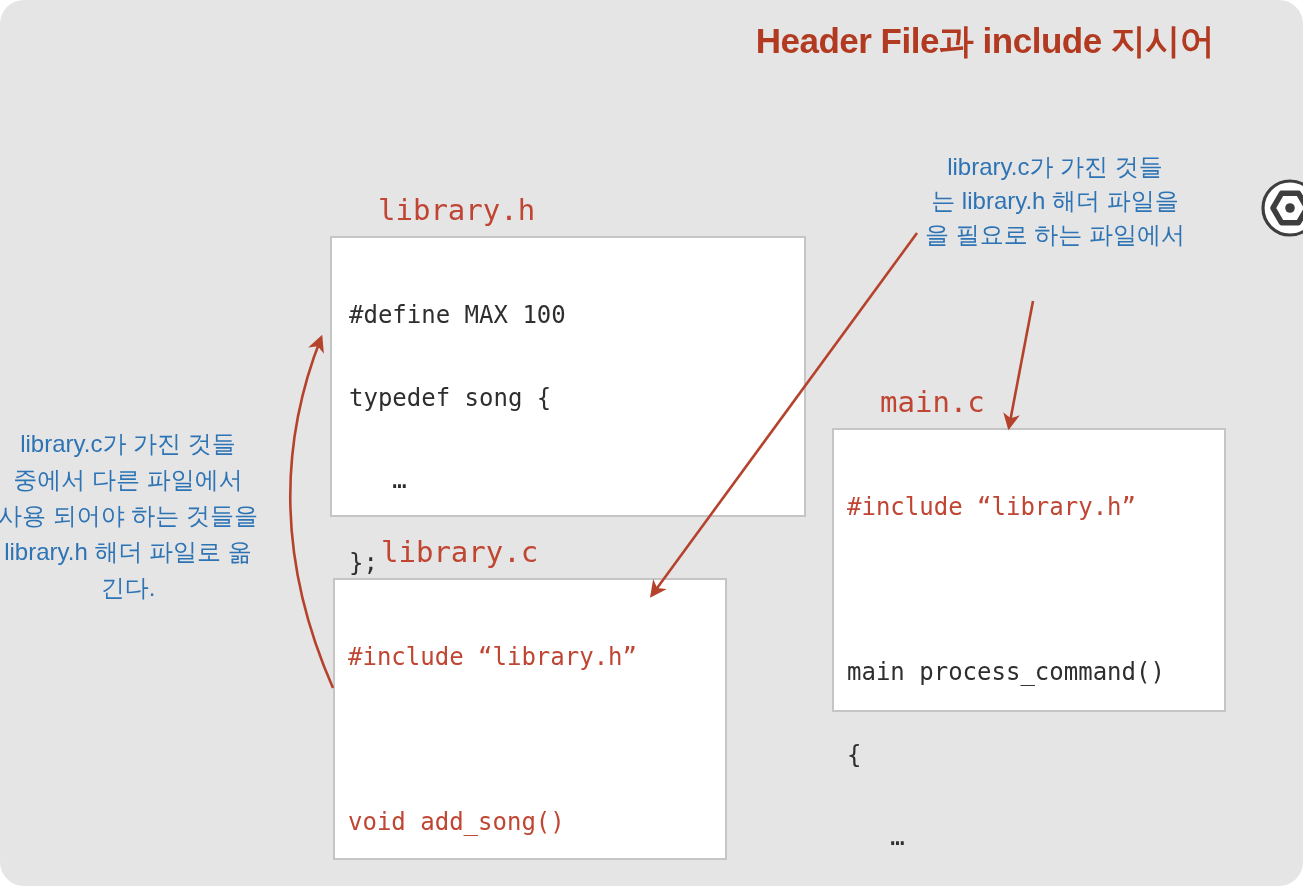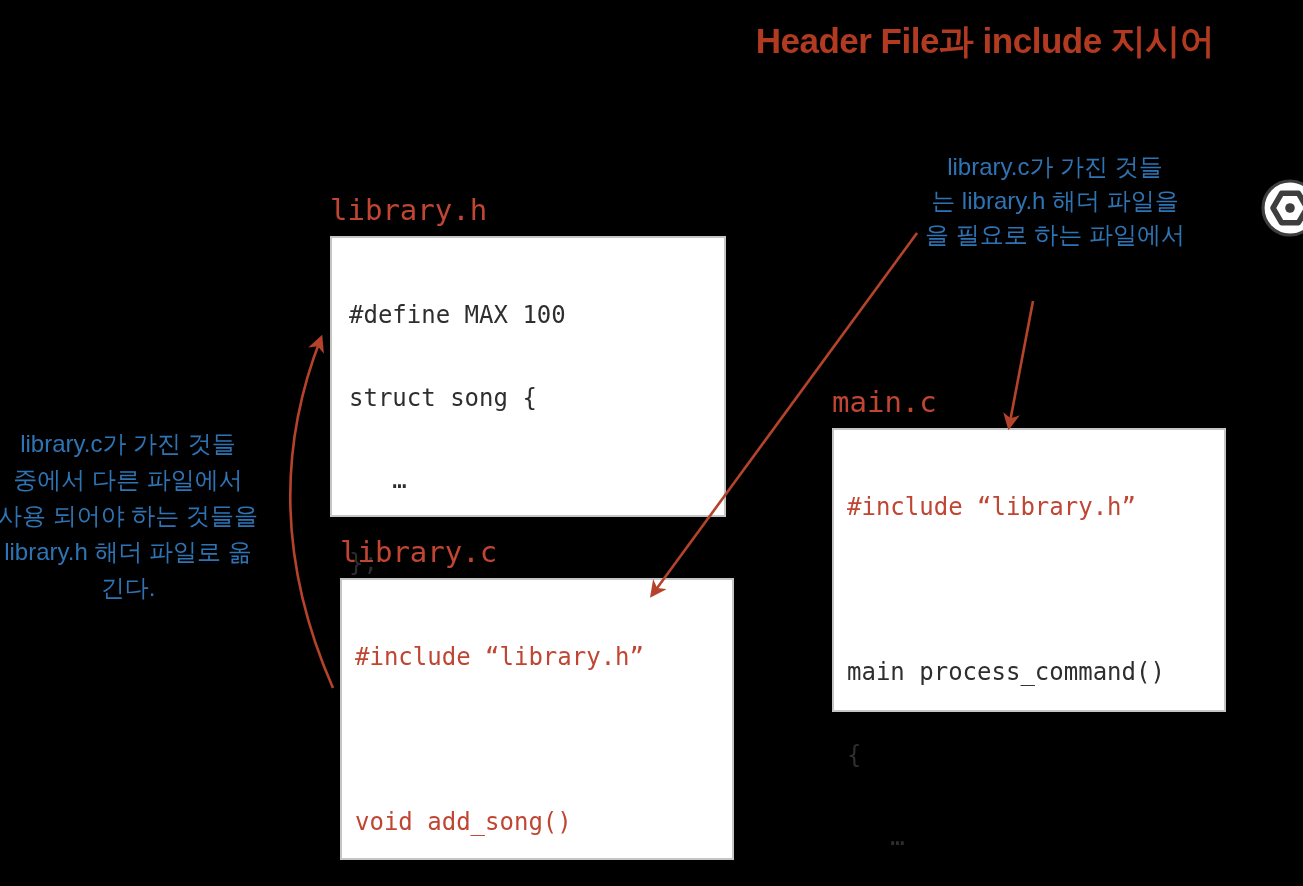--- a/index.html
+++ b/index.html
@@ -1,50 +1,50 @@
 <!DOCTYPE html>
 <html><head>
 <meta charset="utf-8">
 <style>
   * { margin:0; padding:0; box-sizing:border-box; }
   html,body { width:1303px; height:886px; background:#ffffff; overflow:hidden; }
   #slide {
-    position:relative; width:1303px; height:886px; background:#000000;
-    overflow:hidden; font-family:"Liberation Sans", sans-serif;
+    position:relative; width:1303px; height:886px; background:#e5e5e5;
+    overflow:hidden; font-family:"Liberation Sans", sans-serif;border-radius:24px;
   }
   .title {
     position:absolute; left:655px; top:18px; width:660px;
     text-align:center; font-size:35px; font-weight:800;
     letter-spacing:-0.5px; color:#B13A21;
     font-family:"Liberation Sans", sans-serif;
   }
   .ann {
     position:absolute; text-align:center; color:#2E74B5;
     font-size:24px; line-height:36px;
     font-family:Liberation Sans, sans-serif;
   }
   #ann-left  { left:-62px; top:426px; width:380px; }
   #ann-right { left:890px; top:150px; width:330px; line-height:34px; }
   .file-group { position:absolute; }
   .file-label {
     font-family:"DejaVu Sans Mono","Liberation Mono",monospace;
-    font-size:29px; line-height:32px; color:#C04532; margin-bottom:10px;
+    font-size:29px; line-height:32px; color:#C04532; margin-bottom:10px;margin-left:48px;
   }
   .code-box {
     background:#ffffff; border:2px solid #C5C5C5;
     padding:9px 13px;
     font-family:"DejaVu Sans Mono","Liberation Mono",monospace;
     font-size:24px; line-height:27.5px; color:#2E2E2E;
     white-space:pre;
   }
-  #group-library-h .code-box { width:396px; height:281px;padding-left:17px; }
+  #group-library-h .code-box { width:476px; height:281px;padding-left:17px; }
   #group-library-c .code-box { width:394px; height:282px; }
   #group-main-c    .code-box { width:394px; height:284px; }
   #group-library-h { left:330px; top:194px; }
-  #group-library-c { left:340px; top:536px; }
+  #group-library-c { left:333px; top:536px; }
   #group-main-c    { left:832px; top:386px; }
   .cl { min-height:27.5px; }
   .cl.red { color:#C04532; }
   #overlay {
     position:absolute; left:0; top:0; width:1303px; height:886px;
     pointer-events:none;
   }
 </style>
 </head>
 <body>
@@ -64,21 +64,21 @@
   <div class="ann" id="ann-right">
     <div class="ann-line">library.c가 가진 것들</div>
     <div class="ann-line">는 library.h 해더 파일을</div>
     <div class="ann-line">을 필요로 하는 파일에서</div>
   </div>
 
   <div class="file-group" id="group-library-h">
     <div class="file-label">library.h</div>
     <div class="code-box">
       <div class="cl">#define MAX 100</div>
-      <div class="cl">struct song {</div>
+      <div class="cl">typedef song {</div>
       <div class="cl">   …</div>
       <div class="cl">};</div>
       <div class="cl"></div>
       <div class="cl red">void add_song();</div>
       <div class="cl">void find_song();</div>
       
     </div>
   </div>
 
   <div class="file-group" id="group-library-c">

